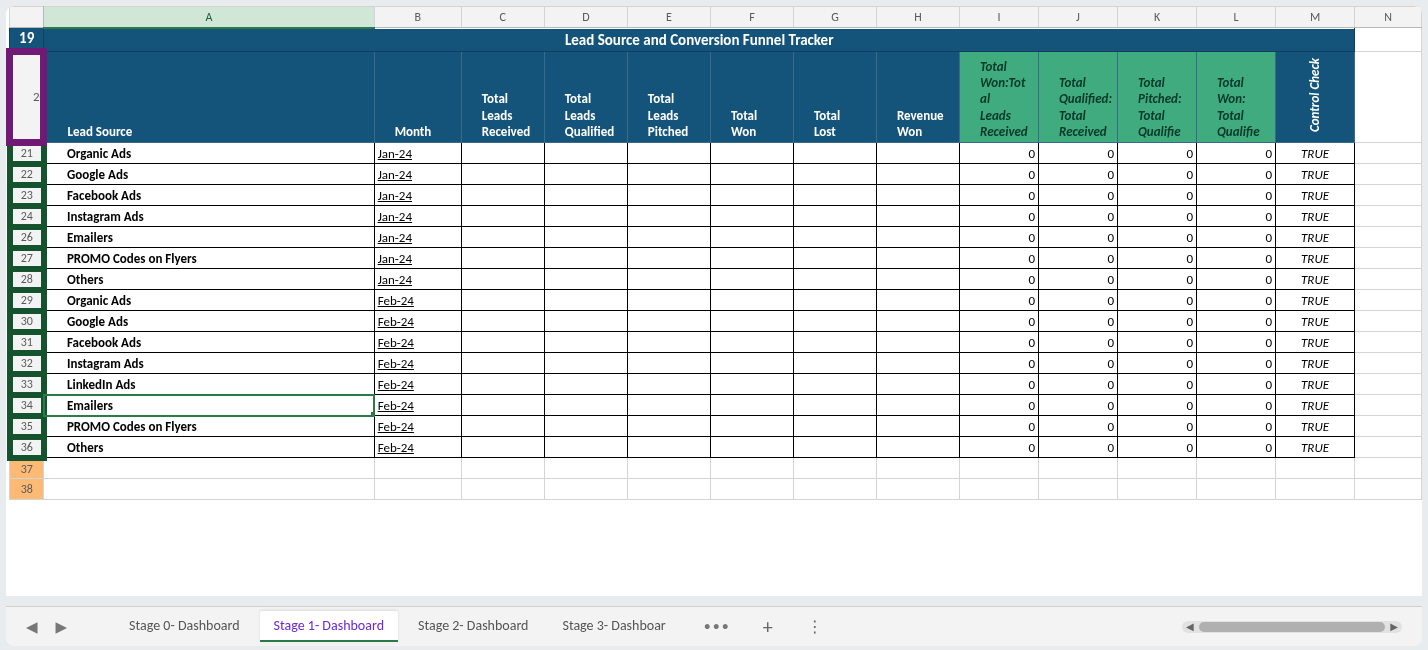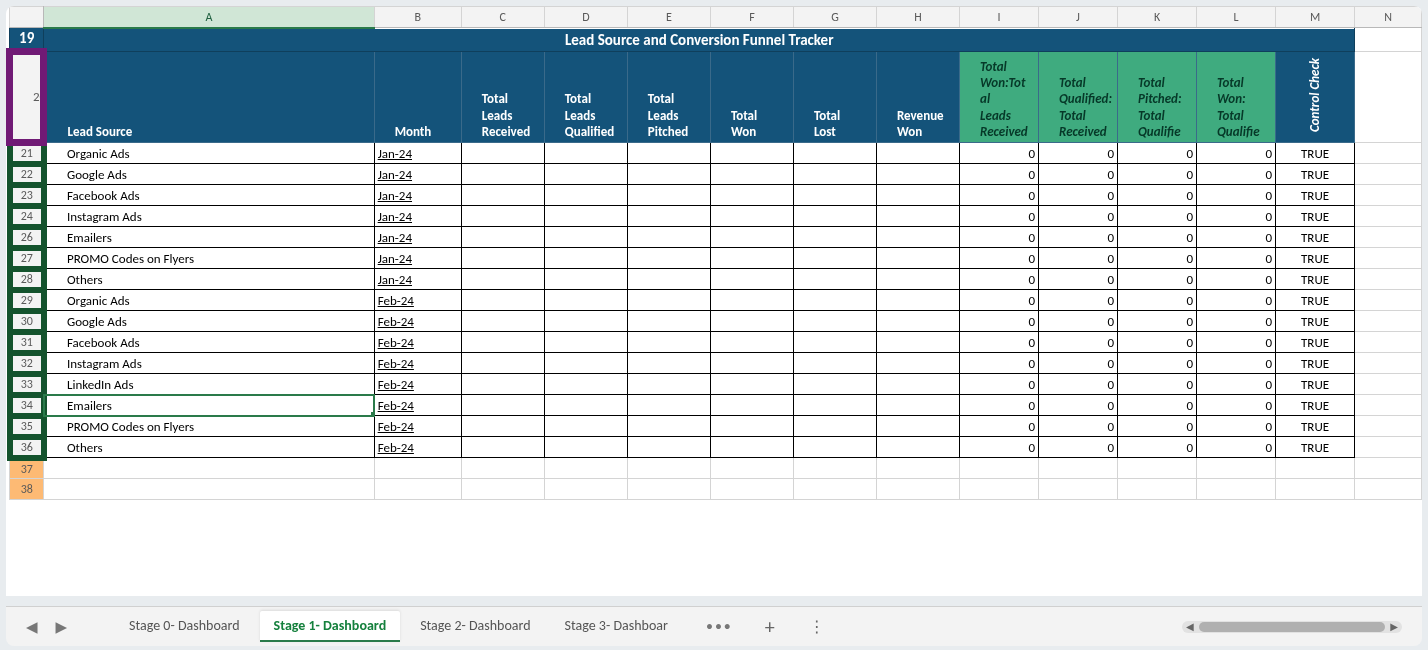--- a/index.html
+++ b/index.html
@@ -83,23 +83,23 @@
   .hdr-row td.vertical span {
     writing-mode: vertical-rl;
     transform: rotate(180deg);
     font-style: italic;
     display: inline-block;
     padding: 4px 0;
   }
   .data td { border: 1px solid #000; background: #fff; }
   .data .row-hdr { border: 6px solid #14532d; background:#f3f3f3; }
   .data td.rnum { text-align: right; }
-  .data td.center { text-align: center; }
+  .data td.center { text-align: center; font-style: italic; }
   .data td.bcenter { text-align: left; text-decoration: underline; }
-  .data td.colA { padding-left: 20px; background:#fff; }
+  .data td.colA { padding-left: 20px; background:#fff;font-weight:bold; }
   .active-cell {
     outline: 2px solid #2a7a4a;
     outline-offset: -1px;
     position: relative;
   }
   .fill-handle {
     position: absolute; right: -3px; bottom: -3px;
     width: 6px; height: 6px; background: #2a7a4a;
   }
   .emptyrow td { background: #fff; border: 1px solid #d4d4d4; }
@@ -116,22 +116,22 @@
     align-items: center;
     padding: 0 20px;
     gap: 18px;
     font-size: 14px;
     border-radius: 0 0 8px 8px;
   }
   .nav-arrows { display:flex; gap:18px; color:#777; font-size:15px; padding-right: 30px;}
   .tab { padding: 6px 14px; color:#555; cursor:pointer; border-bottom: 2px solid transparent; white-space:nowrap; }
   .tab.active {
     background: #fff;
-    color: #15803d;
-    font-weight: bold;
+    color: #6d28d9;
+    font-weight: normal;
     border-radius: 2px 2px 0 0;
     box-shadow: 0 -1px 3px rgba(0,0,0,0.1);
     border-bottom: 2px solid #2a7a4a;
   }
   .tab-more { color:#777; padding: 0 6px; cursor:pointer; letter-spacing:2px; }
   .tab-add { font-size: 20px; color:#666; cursor:pointer; padding: 0 8px; }
   .tab-menu { font-size: 16px; color:#666; cursor:pointer; padding: 0 8px; }
   .hscroll {
     margin-left: auto;
     width: 220px; height: 12px;

